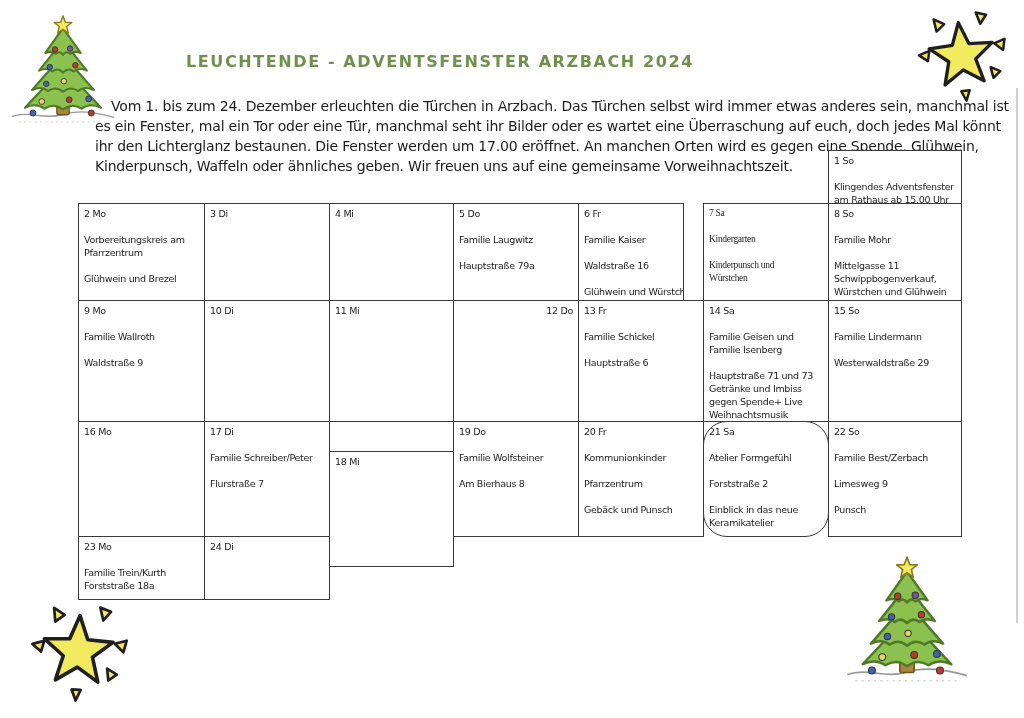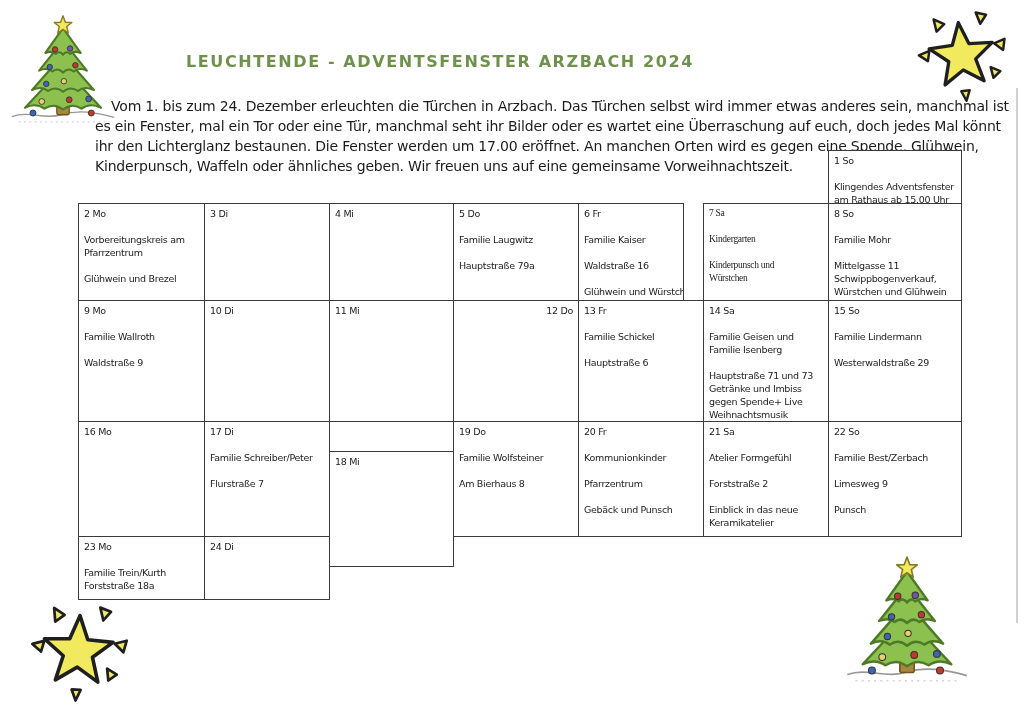--- a/index.html
+++ b/index.html
@@ -226,21 +226,21 @@
         <div class="cell-line">Am Bierhaus 8</div>
       </div>
       <div class="cell" style="left: 578px; top: 421px; width: 126px; height: 116px;">
         <div class="day-label">20 Fr</div>
         <div class="cell-line">Kommunionkinder</div>
         <div class="cell-line">&nbsp;</div>
         <div class="cell-line">Pfarrzentrum</div>
         <div class="cell-line">&nbsp;</div>
         <div class="cell-line">Gebäck und Punsch</div>
       </div>
-      <div class="cell" style="left: 703px; top: 421px; width: 126px; height: 116px;">
+      <div class="cell" style="left: 703px; top: 421px; width: 126px; height: 116px; border-radius: 24px;">
         <div class="day-label">21 Sa</div>
         <div class="cell-line">Atelier Formgefühl</div>
         <div class="cell-line">&nbsp;</div>
         <div class="cell-line">Forststraße 2</div>
         <div class="cell-line">&nbsp;</div>
         <div class="cell-line">Einblick in das neue</div>
         <div class="cell-line">Keramikatelier</div>
       </div>
       <div class="cell" style="left: 828px; top: 421px; width: 134px; height: 116px;">
         <div class="day-label">22 So</div>

